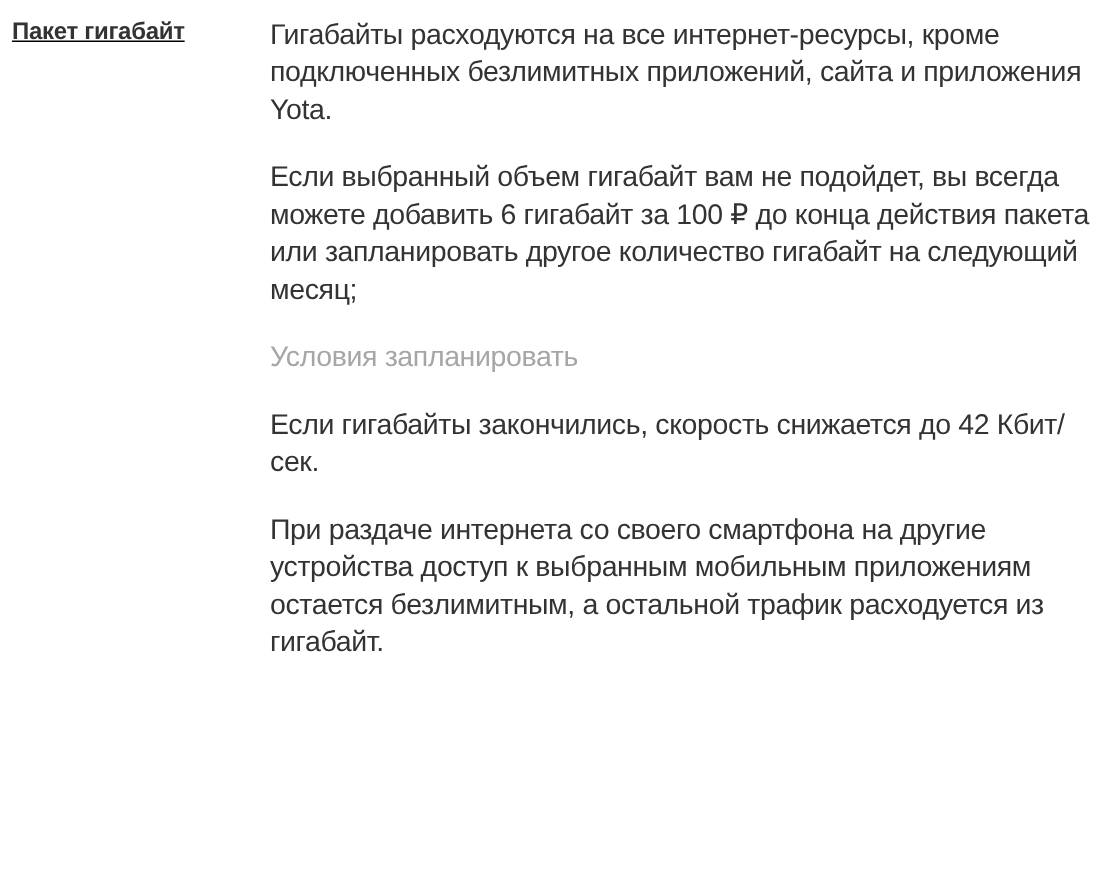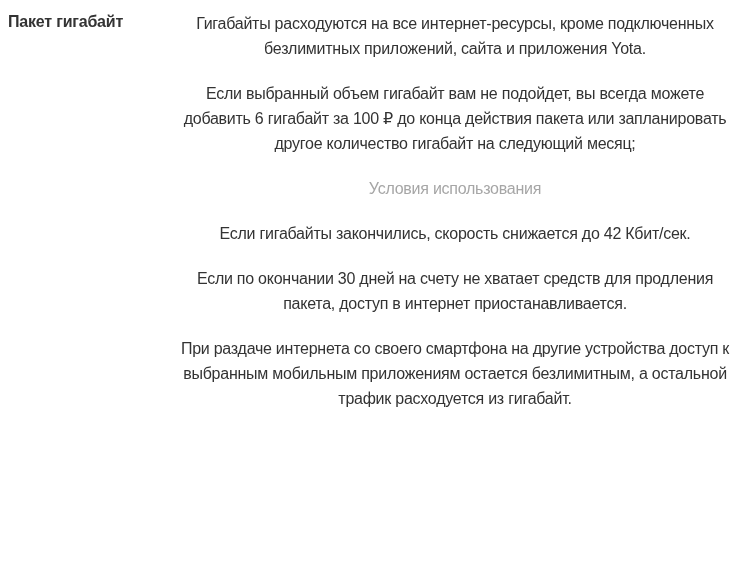--- a/index.html
+++ b/index.html
@@ -19,53 +19,52 @@
     align-items: flex-start;
     padding: 11px 8px 0 8px;
     box-sizing: border-box;
     width: 744px;
   }
   .label-col {
     width: 172px;
     flex: 0 0 172px;
     box-sizing: border-box;
     padding-right: 10px;
+    text-decoration: underline;
   }
   .section-label {
     margin: 0;
     font-size: 16px;
     line-height: 22px;
     font-weight: bold;
     color: #333333;
     letter-spacing: -0.2px;
   }
   .content-col {
     flex: 1 1 auto;
     max-width: 550px;
   }
   .content-col p {
     margin: 0 0 20px 0;
-    font-size: 16px;
+    font-size: 19px;
     line-height: 25px;
     color: #333333;
     letter-spacing: -0.25px;
-    text-align: center;
   }
   .content-col p.muted {
     color: #a6a6a6;
   }
 </style>
 </head>
 <body>
 
 <div class="section-row">
   <div class="label-col">
     <h3 class="section-label">Пакет гигабайт</h3>
   </div>
   <div class="content-col">
     <p>Гигабайты расходуются на все интернет-ресурсы, кроме подключенных безлимитных приложений, сайта и приложения Yota.</p>
     <p>Если выбранный объем гигабайт вам не подойдет, вы всегда можете добавить 6 гигабайт за 100 ₽ до конца действия пакета или запланировать другое количество гигабайт на следующий месяц;</p>
-    <p class="muted">Условия использования</p>
+    <p class="muted">Условия запланировать</p>
     <p>Если гигабайты закончились, скорость снижается до 42 Кбит/сек.</p>
-    <p>Если по окончании 30 дней на счету не хватает средств для продления пакета, доступ в интернет приостанавливается.</p>
     <p>При раздаче интернета со своего смартфона на другие устройства доступ к выбранным мобильным приложениям остается безлимитным, а остальной трафик расходуется из гигабайт.</p>
   </div>
 </div>
 
 </body></html>

